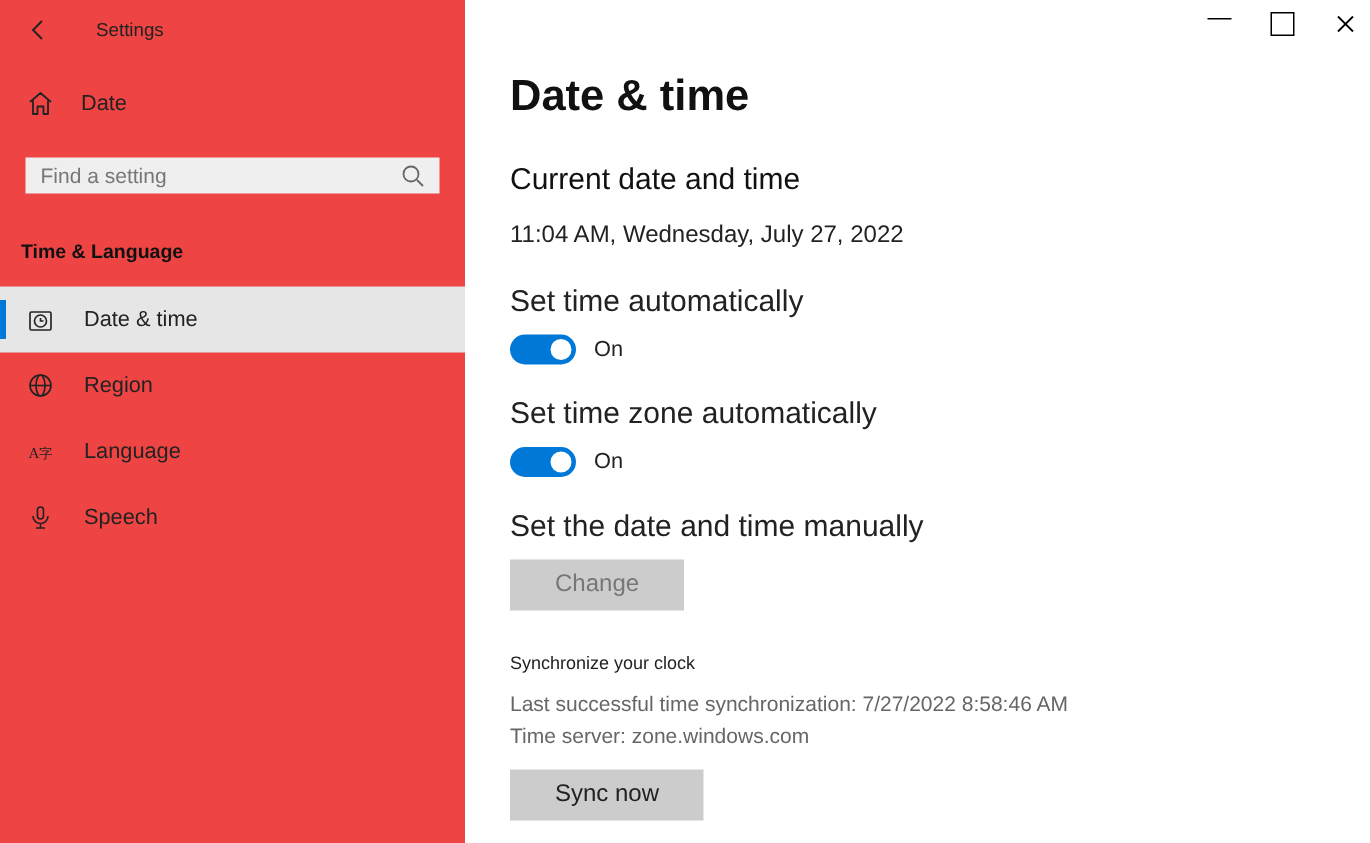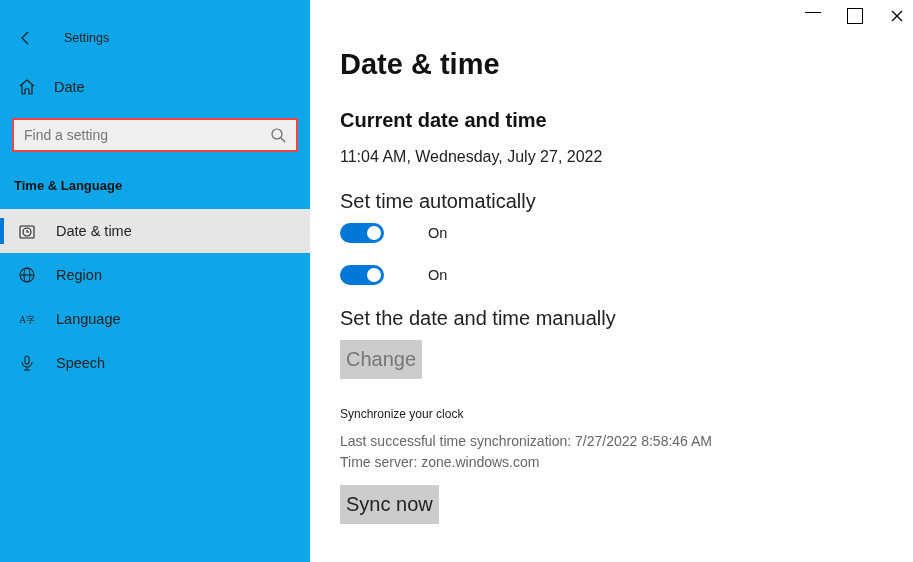--- a/index.html
+++ b/index.html
@@ -1,48 +1,48 @@
 <!DOCTYPE html>
 <html><head>
 <meta charset="utf-8">
 <style>
   * { box-sizing: border-box; margin: 0; padding: 0; }
   html, body { width: 913px; height: 562px; font-family: "Segoe UI", Arial, sans-serif; background: #fff; overflow: hidden; }
   .window { display: flex; width: 100%; height: 100%; }
-  .sidebar { width: 310px; height: 100%; background: #0ea5e9; padding-top: 26px; }
+  .sidebar { width: 310px; height: 100%; background: #ef4444; padding-top: 8px; }
   .main { flex: 1; background: #fff; padding: 48px 0 0 30px; position: relative; }
   .titlebar { display: flex; align-items: center; height: 24px; padding-left: 18px; font-size: 12.5px; color: #222; }
   .titlebar .back { margin-right: 30px; cursor: pointer; }
   .wincontrols { position: absolute; top: 8px; right: 8px; display: flex; gap: 26px; align-items: center; }
   .wincontrols div { width: 16px; height: 16px; display: flex; align-items: center; justify-content: center; cursor: pointer; }
   .wc-min { border-top: 1px solid #000; margin-top: 8px; width: 11px; height: 0; }
   .wc-max { border: 1px solid #000; width: 10px; height: 10px; }
   .wc-close svg { width: 12px; height: 12px; }
   .home-row { display: flex; align-items: center; padding: 28px 0 22px 18px; cursor: pointer; }
   .home-row .icon { margin-right: 18px; }
   .home-row span { font-size: 14.5px; color: #222; }
   .searchwrap { margin: 0 12px 0 12px; }
-  .searchbox { width: 100%; height: 34px; border: 2px solid #ef4444; background: #efefef; display: flex; align-items: center; padding: 0 10px; }
+  .searchbox { width: 100%; height: 34px; border: 5px solid #ef4444; background: #efefef; display: flex; align-items: center; padding: 0 10px; }
   .searchbox input { flex: 1; border: none; background: transparent; outline: none; font-size: 14px; color: #666; }
   .searchbox input::placeholder { color: #777; }
   .cat-title { font-size: 13px; font-weight: 700; padding: 26px 0 10px 14px; color: #111; }
   .nav { padding-top: 6px; }
   .nav-item { display: flex; align-items: center; height: 44px; padding-left: 18px; cursor: pointer; position: relative; font-size: 14.5px; color: #222; }
   .nav-item .icon { width: 20px; text-align: center; margin-right: 18px; }
   .nav-item.active::before { content: ""; position: absolute; left: 0; top: 9px; bottom: 9px; width: 4px; background: #0078d7; }
   .nav-item.active { background: #e6e6e6; }
   h1 { font-size: 29px; font-weight: 600; color: #111; margin-bottom: 28px; }
-  h2 { font-size: 20px; font-weight: 700; color: #111; margin-bottom: 16px; }
+  h2 { font-size: 20px; font-weight: 400; color: #111; margin-bottom: 16px; }
   .datetime { font-size: 16px; color: #222; margin-bottom: 24px; }
   .setting-label { font-size: 20px; color: #222; margin-bottom: 10px; }
-  .toggle-row { display: flex; align-items: center; margin-bottom: 22px; gap: 32px; }
+  .toggle-row { display: flex; align-items: center; margin-bottom: 22px; }
   .toggle { width: 44px; height: 20px; border-radius: 10px; background: #0078d7; position: relative; margin-right: 12px; cursor: pointer; }
   .toggle .knob { position: absolute; right: 3px; top: 3px; width: 14px; height: 14px; border-radius: 50%; background: #fff; }
   .toggle-state { font-size: 14.5px; color: #222; }
-  .btn { display: inline-block; background: #cccccc; border: none; padding: 8px 6px; font-size: 20px; color: #222; cursor: pointer; }
+  .btn { display: inline-block; background: #cccccc; border: none; padding: 8px 30px; font-size: 16px; color: #222; cursor: pointer; }
   .btn.disabled { color: #777; cursor: default; }
   .section-gap { height: 28px; }
   .sync-sub { font-size: 14px; color: #666; line-height: 1.5; margin-bottom: 12px; }
   svg { display: block; }
 </style>
 </head>
 <body>
 
 <div class="window">
   <div class="sidebar">
@@ -142,20 +142,21 @@
     <div class="datetime">11:04 AM, Wednesday, July 27, 2022</div>
 
     <div class="setting-label">Set time automatically</div>
     <div class="toggle-row">
       <div class="toggle">
           <div class="knob"></div>
         </div>
       <span class="toggle-state">On</span>
     </div>
 
+    <div class="setting-label">Set time zone automatically</div>
     <div class="toggle-row">
       <div class="toggle">
           <div class="knob"></div>
         </div>
       <span class="toggle-state">On</span>
     </div>
 
     <div class="setting-label">Set the date and time manually</div>
     <button class="btn disabled">Change</button>
 

